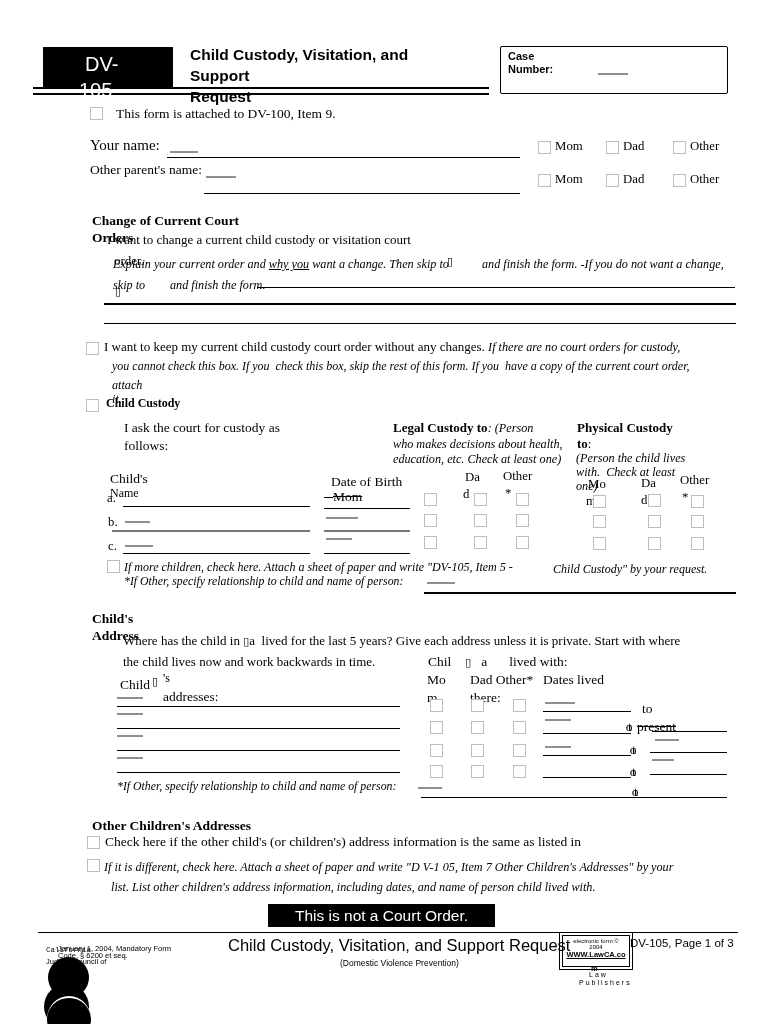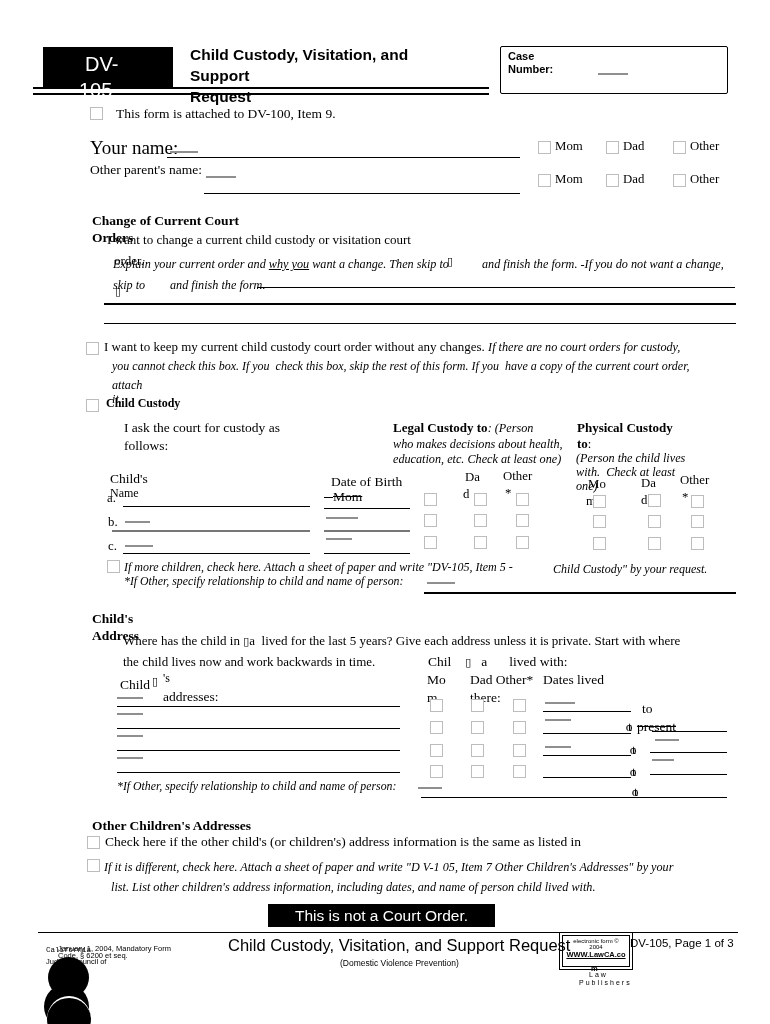--- a/index.html
+++ b/index.html
@@ -36,21 +36,21 @@
   <div class="t sans b" style="left:190px;top:67px;font-size:15.5px;z-index:3;">Support</div>
   <div class="t sans b" style="left:190px;top:88px;font-size:15.5px;z-index:3;">Request</div>
   <div style="position:absolute;left:500px;top:46px;width:226px;height:46px;border:1.5px solid #000;border-radius:2px;"></div>
   <div class="t sans b" style="left:508px;top:50px;font-size:11px;">Case</div>
   <div class="t sans b" style="left:508px;top:63px;font-size:11px;">Number:</div>
   <div class="gd" style="left:598px;top:73px;width:30px;"></div>
 
   <div class="cb" style="left:90px;top:107px;"></div>
   <div class="t" style="left:116px;top:106px;font-size:13.5px;">This form is attached to DV-100, Item 9.</div>
 
-  <div class="t" style="left:90px;top:137px;font-size:19px;">Your name:</div>
+  <div class="t" style="left:90px;top:137px;font-size:15px;">Your name:</div>
   <div class="gd" style="left:170px;top:151px;width:28px;"></div>
   <div class="ln" style="left:167px;top:157px;width:353px;"></div>
   <div class="cb" style="left:538px;top:141px;"></div>
   <div class="t" style="left:555px;top:139px;">Mom</div>
   <div class="cb" style="left:606px;top:141px;"></div>
   <div class="t" style="left:623px;top:139px;">Dad</div>
   <div class="cb" style="left:673px;top:141px;"></div>
   <div class="t" style="left:690px;top:139px;">Other</div>
 
   <div class="t" style="left:90px;top:162px;font-size:13.5px;">Other parent's name:</div>

